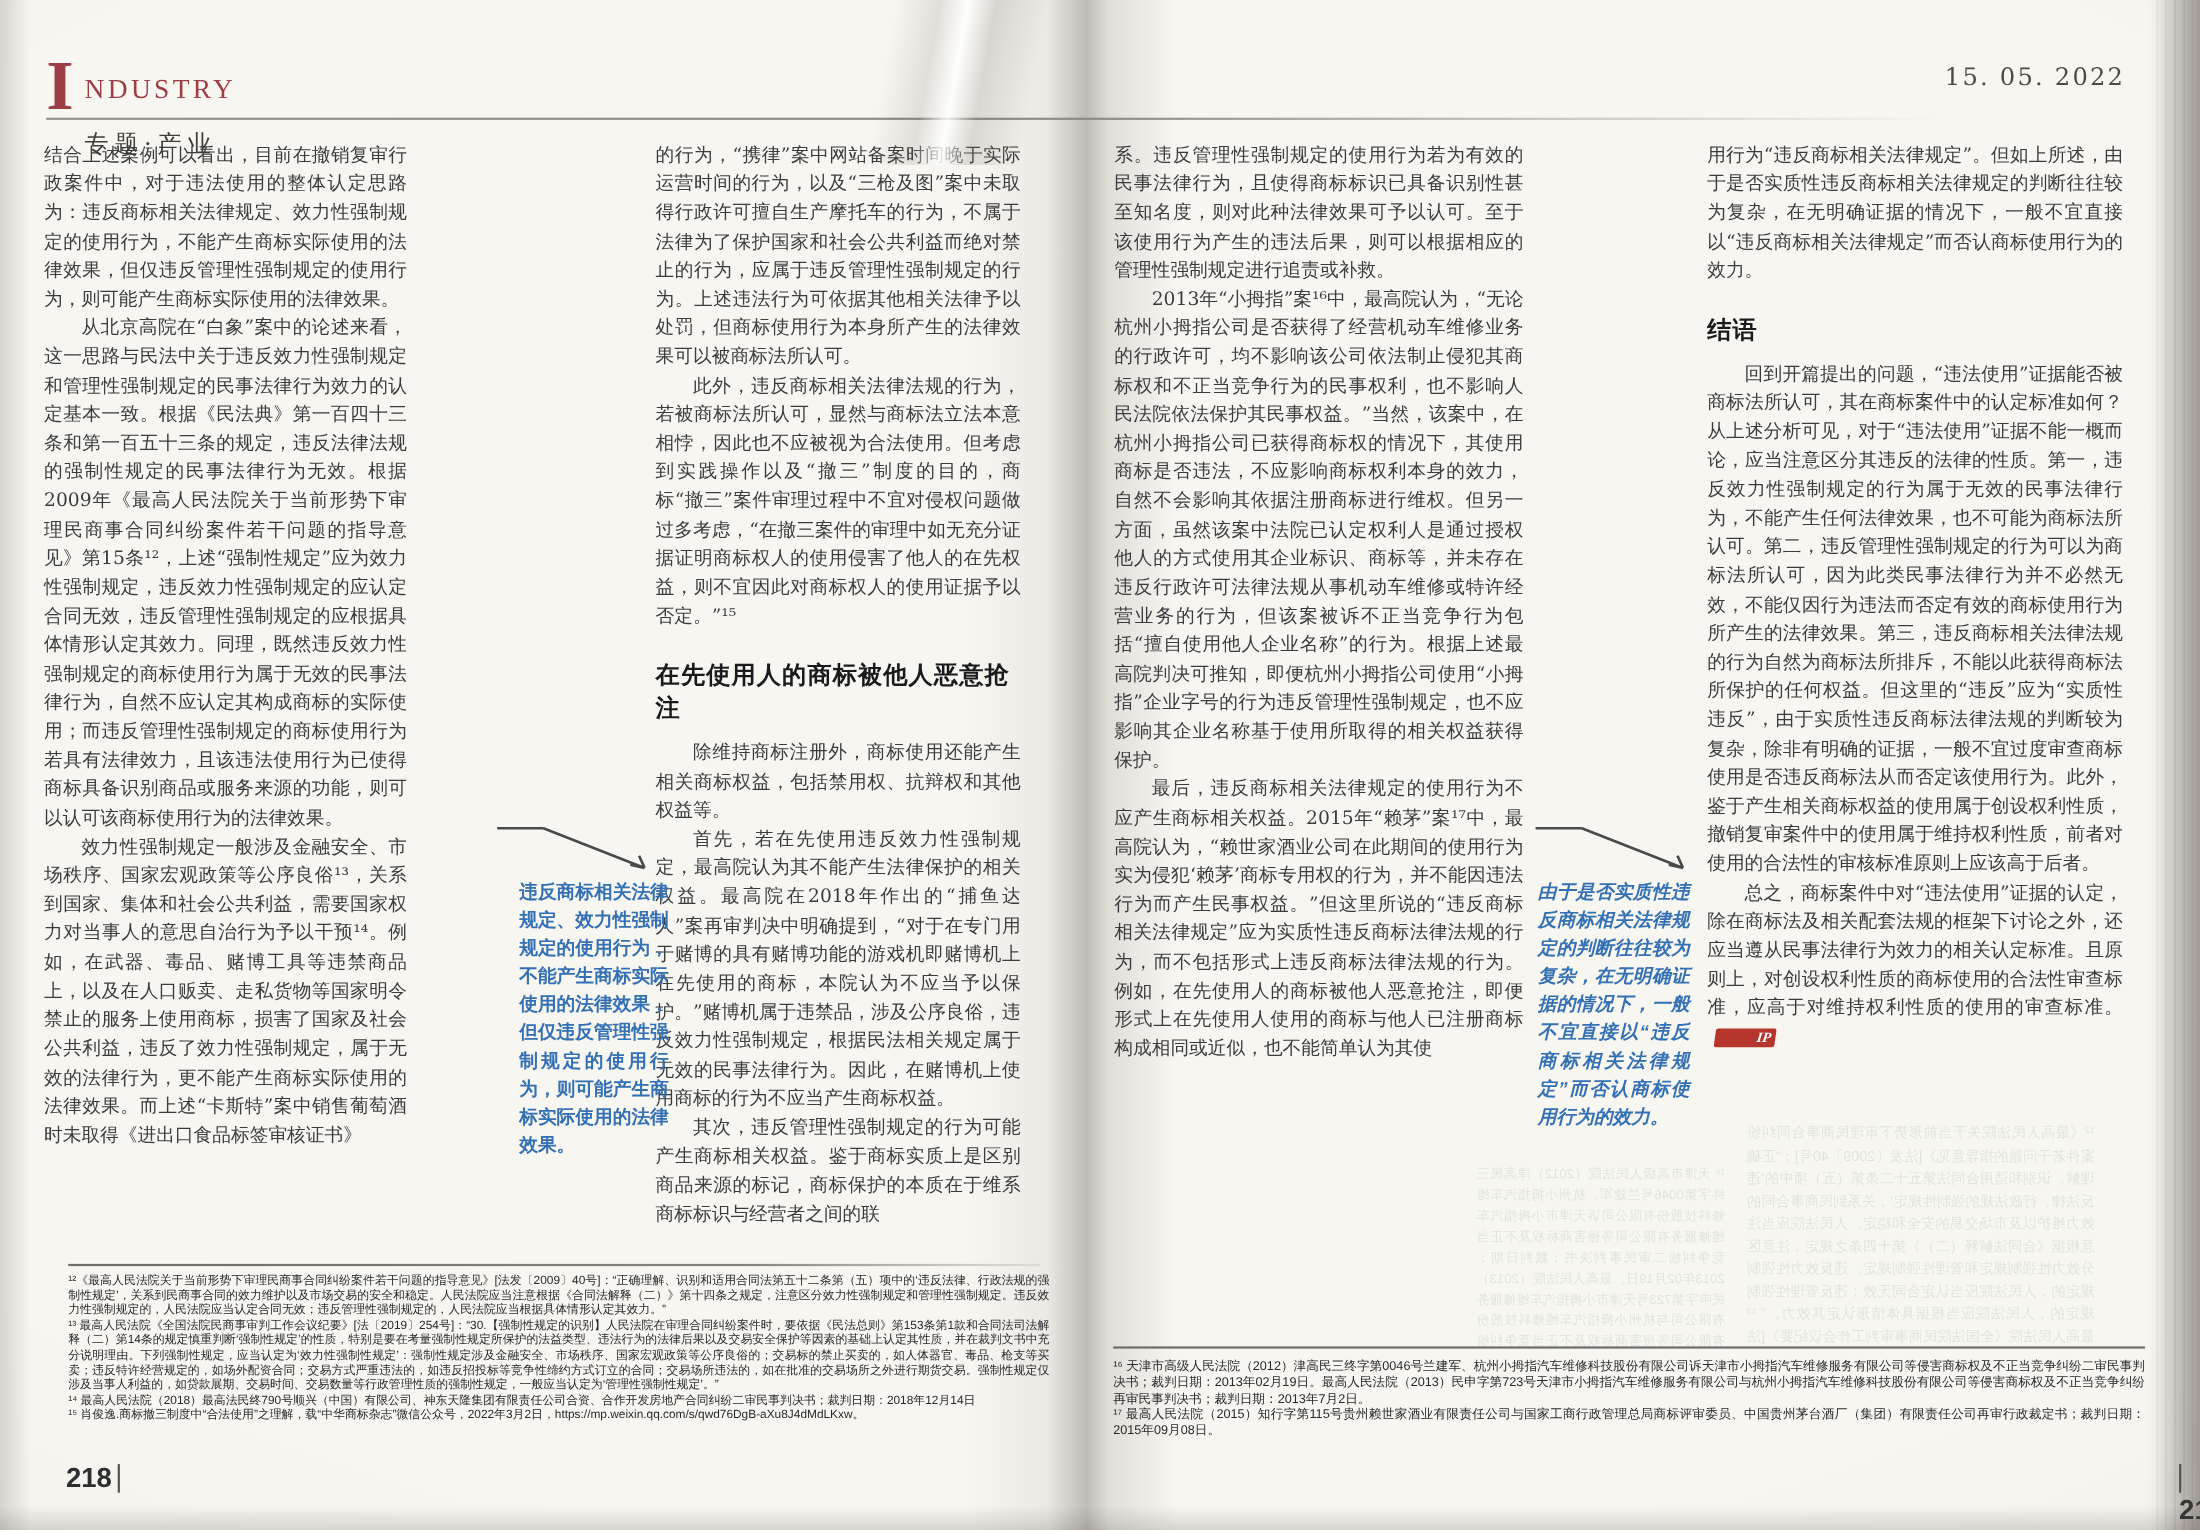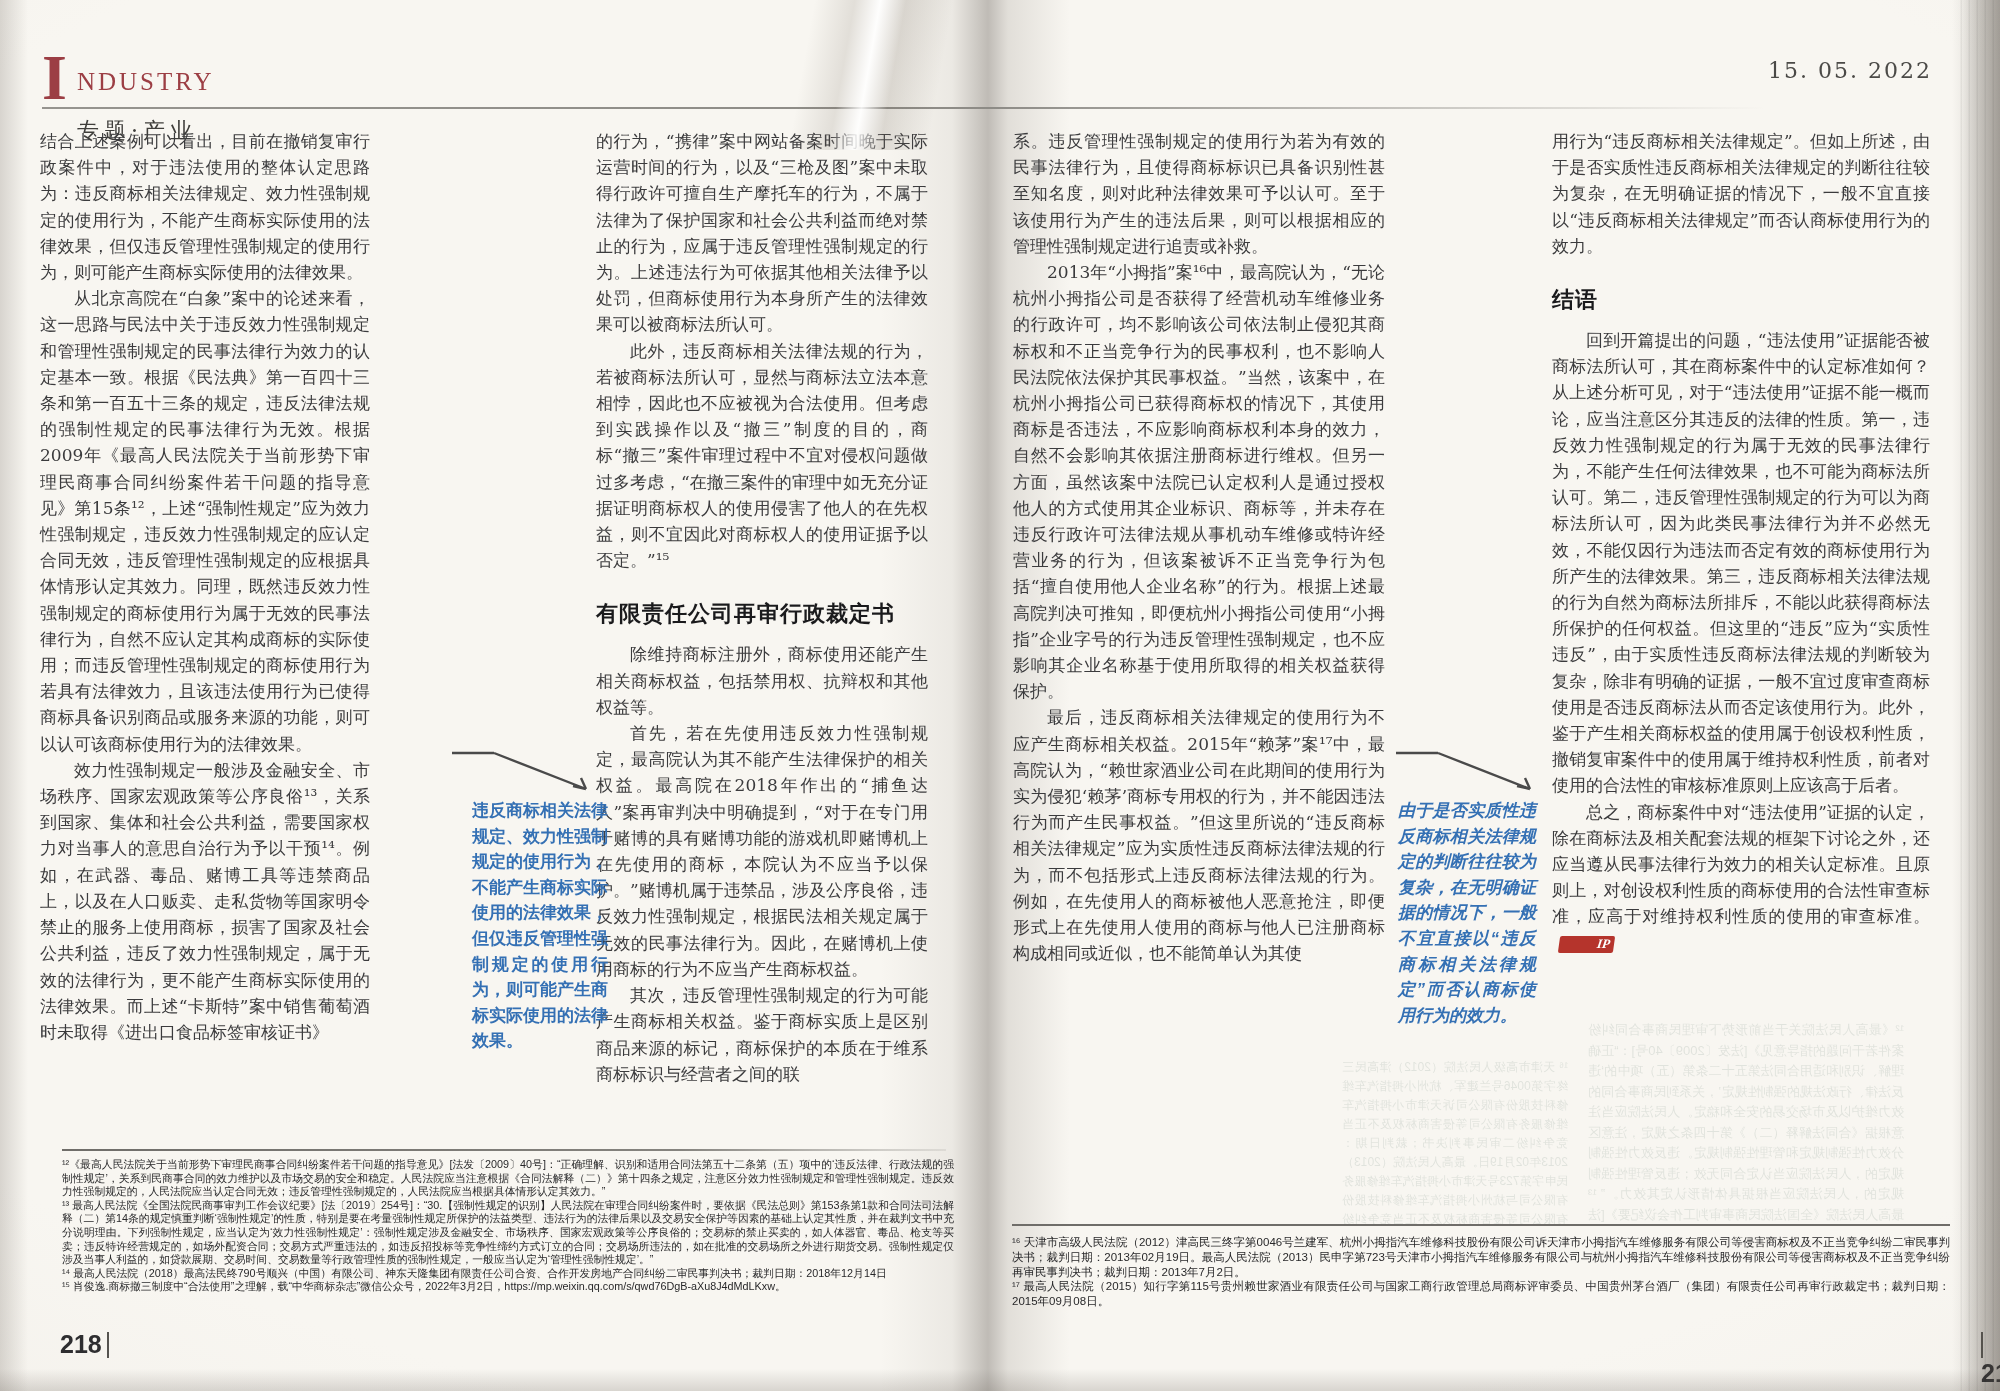--- a/index.html
+++ b/index.html
@@ -103,21 +103,21 @@
   </div>
 
   <div id="col1" class="column">
       <p class="para">结合上述案例可以看出，目前在撤销复审行政案件中，对于违法使用的整体认定思路为：违反商标相关法律规定、效力性强制规定的使用行为，不能产生商标实际使用的法律效果，但仅违反管理性强制规定的使用行为，则可能产生商标实际使用的法律效果。</p>
       <p class="para indent">从北京高院在“白象”案中的论述来看，这一思路与民法中关于违反效力性强制规定和管理性强制规定的民事法律行为效力的认定基本一致。根据《民法典》第一百四十三条和第一百五十三条的规定，违反法律法规的强制性规定的民事法律行为无效。根据2009年《最高人民法院关于当前形势下审理民商事合同纠纷案件若干问题的指导意见》第15条¹²，上述“强制性规定”应为效力性强制规定，违反效力性强制规定的应认定合同无效，违反管理性强制规定的应根据具体情形认定其效力。同理，既然违反效力性强制规定的商标使用行为属于无效的民事法律行为，自然不应认定其构成商标的实际使用；而违反管理性强制规定的商标使用行为若具有法律效力，且该违法使用行为已使得商标具备识别商品或服务来源的功能，则可以认可该商标使用行为的法律效果。</p>
       <p class="para indent">效力性强制规定一般涉及金融安全、市场秩序、国家宏观政策等公序良俗¹³，关系到国家、集体和社会公共利益，需要国家权力对当事人的意思自治行为予以干预¹⁴。例如，在武器、毒品、赌博工具等违禁商品上，以及在人口贩卖、走私货物等国家明令禁止的服务上使用商标，损害了国家及社会公共利益，违反了效力性强制规定，属于无效的法律行为，更不能产生商标实际使用的法律效果。而上述“卡斯特”案中销售葡萄酒时未取得《进出口食品标签审核证书》</p>
     </div>
   <div id="col2" class="column">
       <p class="para">的行为，“携律”案中网站备案时间晚于实际运营时间的行为，以及“三枪及图”案中未取得行政许可擅自生产摩托车的行为，不属于法律为了保护国家和社会公共利益而绝对禁止的行为，应属于违反管理性强制规定的行为。上述违法行为可依据其他相关法律予以处罚，但商标使用行为本身所产生的法律效果可以被商标法所认可。</p>
       <p class="para indent">此外，违反商标相关法律法规的行为，若被商标法所认可，显然与商标法立法本意相悖，因此也不应被视为合法使用。但考虑到实践操作以及“撤三”制度的目的，商标“撤三”案件审理过程中不宜对侵权问题做过多考虑，“在撤三案件的审理中如无充分证据证明商标权人的使用侵害了他人的在先权益，则不宜因此对商标权人的使用证据予以否定。”¹⁵</p>
-      <h2 class="col-heading">有限责任公司再审行政裁定书</h2>
+      <h2 class="col-heading">在先使用人的商标被他人恶意抢注</h2>
       <p class="para indent">除维持商标注册外，商标使用还能产生相关商标权益，包括禁用权、抗辩权和其他权益等。</p>
       <p class="para indent">首先，若在先使用违反效力性强制规定，最高院认为其不能产生法律保护的相关权益。最高院在2018年作出的“捕鱼达人”案再审判决中明确提到，“对于在专门用于赌博的具有赌博功能的游戏机即赌博机上在先使用的商标，本院认为不应当予以保护。”赌博机属于违禁品，涉及公序良俗，违反效力性强制规定，根据民法相关规定属于无效的民事法律行为。因此，在赌博机上使用商标的行为不应当产生商标权益。</p>
       <p class="para indent">其次，违反管理性强制规定的行为可能产生商标相关权益。鉴于商标实质上是区别商品来源的标记，商标保护的本质在于维系商标标识与经营者之间的联</p>
     </div>
   <div id="col3" class="column">
       <p class="para">系。违反管理性强制规定的使用行为若为有效的民事法律行为，且使得商标标识已具备识别性甚至知名度，则对此种法律效果可予以认可。至于该使用行为产生的违法后果，则可以根据相应的管理性强制规定进行追责或补救。</p>
       <p class="para indent">2013年“小拇指”案¹⁶中，最高院认为，“无论杭州小拇指公司是否获得了经营机动车维修业务的行政许可，均不影响该公司依法制止侵犯其商标权和不正当竞争行为的民事权利，也不影响人民法院依法保护其民事权益。”当然，该案中，在杭州小拇指公司已获得商标权的情况下，其使用商标是否违法，不应影响商标权利本身的效力，自然不会影响其依据注册商标进行维权。但另一方面，虽然该案中法院已认定权利人是通过授权他人的方式使用其企业标识、商标等，并未存在违反行政许可法律法规从事机动车维修或特许经营业务的行为，但该案被诉不正当竞争行为包括“擅自使用他人企业名称”的行为。根据上述最高院判决可推知，即便杭州小拇指公司使用“小拇指”企业字号的行为违反管理性强制规定，也不应影响其企业名称基于使用所取得的相关权益获得保护。</p>
       <p class="para indent">最后，违反商标相关法律规定的使用行为不应产生商标相关权益。2015年“赖茅”案¹⁷中，最高院认为，“赖世家酒业公司在此期间的使用行为实为侵犯‘赖茅’商标专用权的行为，并不能因违法行为而产生民事权益。”但这里所说的“违反商标相关法律规定”应为实质性违反商标法律法规的行为，而不包括形式上违反商标法律法规的行为。例如，在先使用人的商标被他人恶意抢注，即便形式上在先使用人使用的商标与他人已注册商标构成相同或近似，也不能简单认为其使</p>
     </div>
   <div id="col4" class="column">

